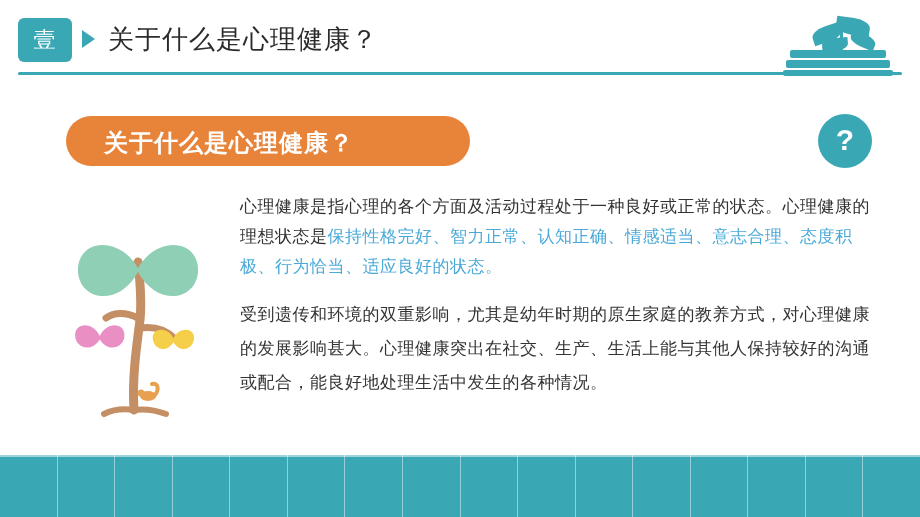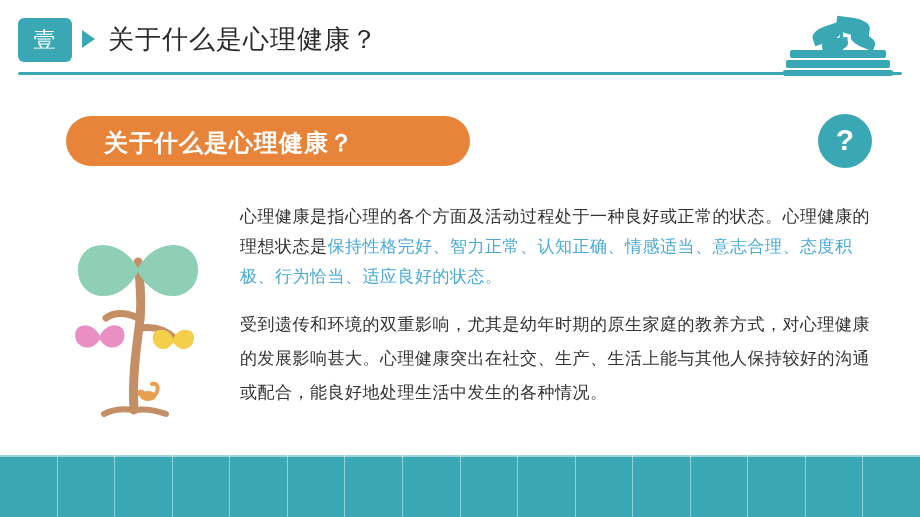--- a/index.html
+++ b/index.html
@@ -156,21 +156,21 @@
     left: 48px;
     top: 200px;
     width: 180px;
     height: 220px;
   }
 
   
   .body-text {
     position: absolute;
     left: 240px;
-    top: 202px;
+    top: 192px;
     width: 640px;
   }
   .para {
     font-size: 17px;
     color: #333333;
     line-height: 30px;
     letter-spacing: 0.5px;
     margin: 0 0 16px 0;
   }
   .para.second {

